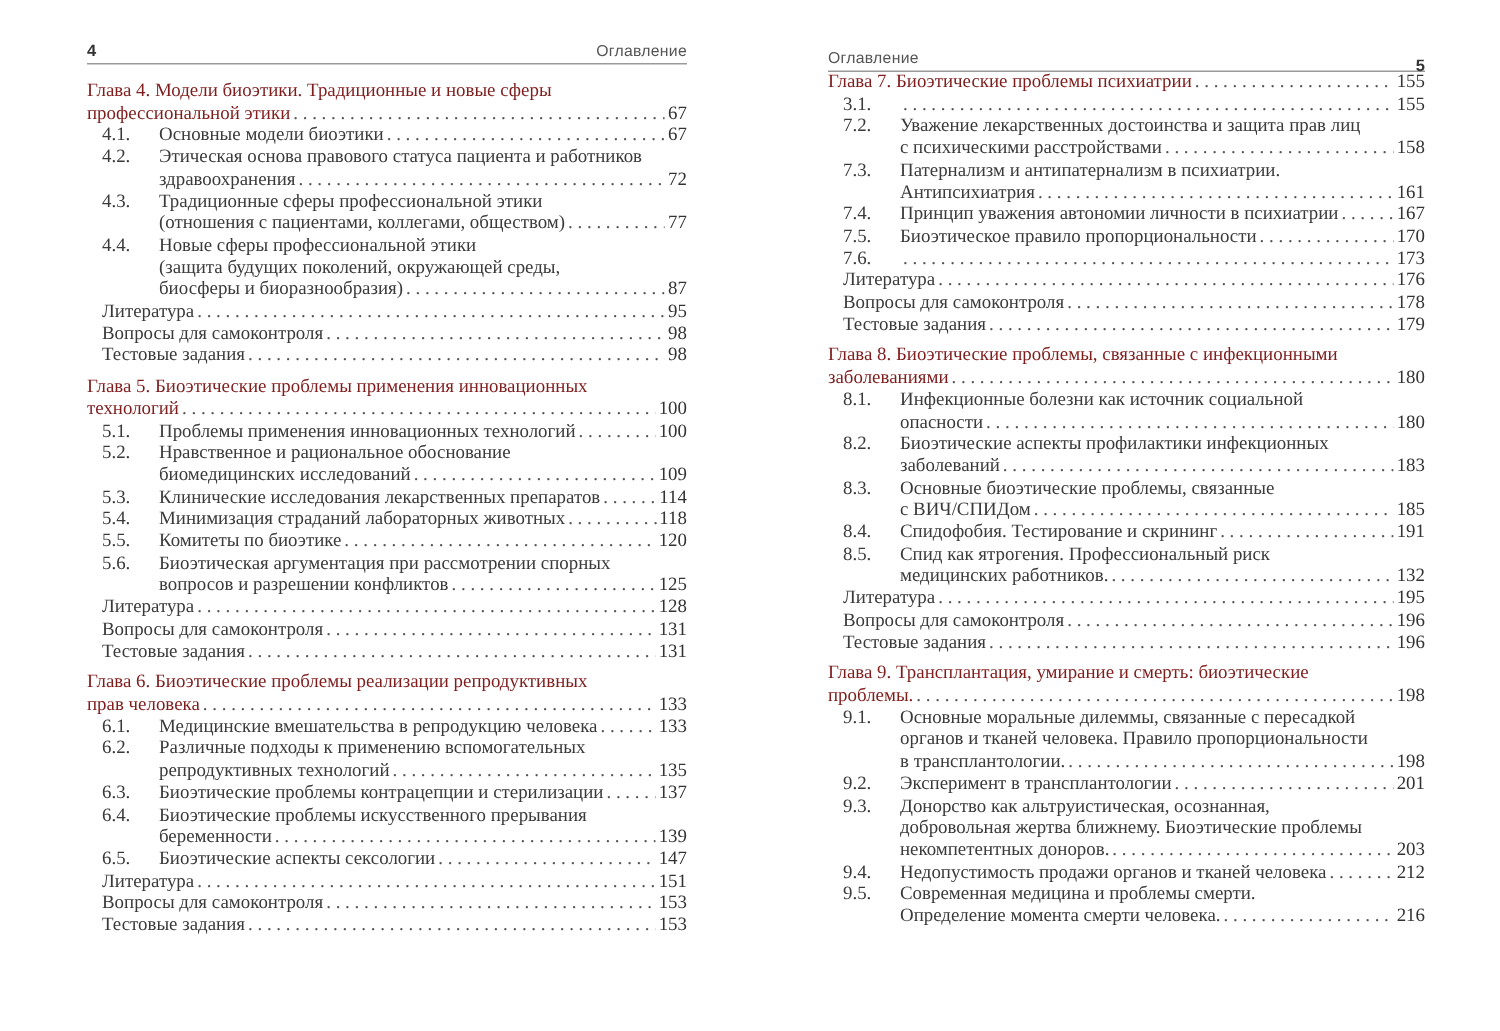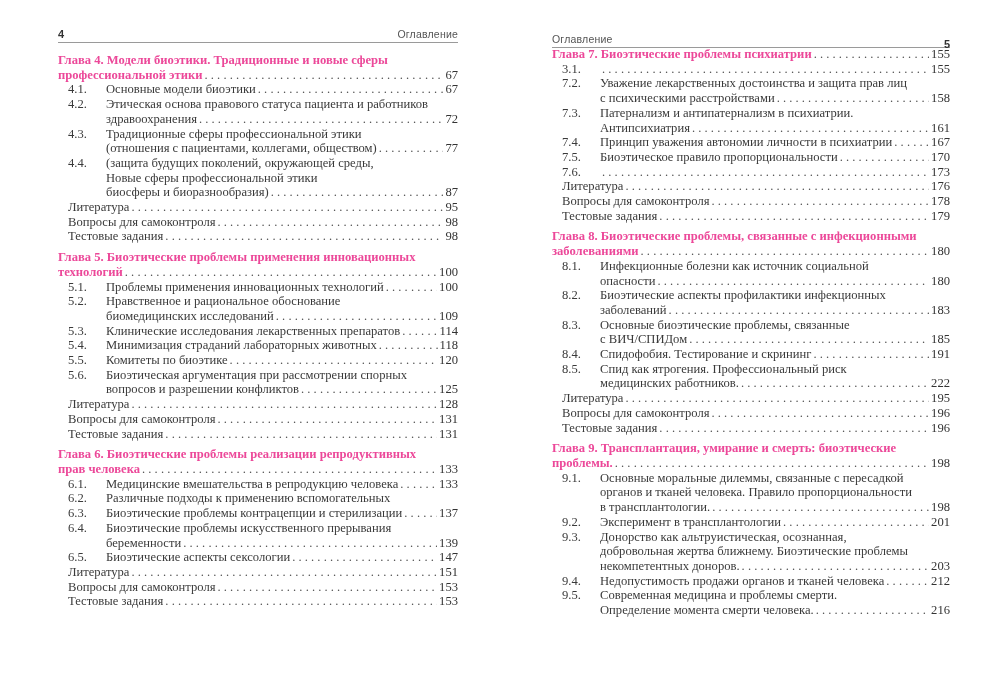--- a/index.html
+++ b/index.html
@@ -16,21 +16,21 @@
   .rh-num { position:absolute; bottom:2px; font-weight:bold; font-size:11px; color:#333; }
   .rh-title { position:absolute; bottom:2px; letter-spacing:0.2px; }
   .page-left .rh-num { left:0; }
   .page-left .rh-title { right:0; }
   .page-right .rh-num { right:0; bottom:-3px; }
   .page-right .rh-title { left:0; bottom:2px; }
   .toc { position:absolute; left:0; right:0; font-size:12.6px; line-height:14.7px; }
   .page-left .toc { top:53px; }
   .page-right .toc { top:47px; }
   .chapter { margin-bottom:6px; }
-  .ch-title { font-weight:bold; color:#ec4899; }
+  .ch-title { font-weight:normal; color:#7f1d1d; }
   .line { display:flex; align-items:baseline; white-space:nowrap; }
   .line .txt { white-space:normal; }
   .line .fill { flex:1; overflow:hidden; white-space:nowrap; color:#555; margin:0 2px; }
   .line .fill::before { content:". . . . . . . . . . . . . . . . . . . . . . . . . . . . . . . . . . . . . . . . . . . . . . . . . . . . . . . . . . . . . . . . . . . . . . . . . . . . . . . . . . . . . . . . . . . . . . . . . . . . . . . . . . . ."; }
   .pg { color:#333; }
   .entry { position:relative; padding-left:48px; }
   .entry .num { position:absolute; left:10px; top:0; }
   .extra { padding-left:10px; }
   .ml { display:block; }
 </style>
@@ -73,22 +73,22 @@
           <span class="num">4.3.</span>
           <span class="ml">Традиционные сферы профессиональной этики</span>
           <div class="line">
             <span class="txt">(отношения с пациентами, коллегами, обществом)</span>
             <span class="fill"></span>
             <span class="pg">77</span>
           </div>
         </div>
         <div class="entry">
           <span class="num">4.4.</span>
+          <span class="ml">Новые сферы профессиональной этики</span>
           <span class="ml">(защита будущих поколений, окружающей среды,</span>
-          <span class="ml">Новые сферы профессиональной этики</span>
           <div class="line">
             <span class="txt">биосферы и биоразнообразия)</span>
             <span class="fill"></span>
             <span class="pg">87</span>
           </div>
         </div>
         <div class="line extra">
           <span class="txt">Литература</span>
           <span class="fill"></span>
           <span class="pg">95</span>
@@ -192,20 +192,25 @@
           <span class="num">6.1.</span>
           <div class="line">
             <span class="txt">Медицинские вмешательства в репродукцию человека</span>
             <span class="fill"></span>
             <span class="pg">133</span>
           </div>
         </div>
         <div class="entry">
           <span class="num">6.2.</span>
           <span class="ml">Различные подходы к применению вспомогательных</span>
+          <div class="line">
+            <span class="txt">репродуктивных технологий</span>
+            <span class="fill"></span>
+            <span class="pg">135</span>
+          </div>
         </div>
         <div class="entry">
           <span class="num">6.3.</span>
           <div class="line">
             <span class="txt">Биоэтические проблемы контрацепции и стерилизации</span>
             <span class="fill"></span>
             <span class="pg">137</span>
           </div>
         </div>
         <div class="entry">
@@ -365,21 +370,21 @@
             <span class="fill"></span>
             <span class="pg">191</span>
           </div>
         </div>
         <div class="entry">
           <span class="num">8.5.</span>
           <span class="ml">Спид как ятрогения. Профессиональный риск</span>
           <div class="line">
             <span class="txt">медицинских работников.</span>
             <span class="fill"></span>
-            <span class="pg">222</span>
+            <span class="pg">132</span>
           </div>
         </div>
         <div class="line extra">
           <span class="txt">Литература</span>
           <span class="fill"></span>
           <span class="pg">195</span>
         </div>
         <div class="line extra">
           <span class="txt">Вопросы для самоконтроля</span>
           <span class="fill"></span>

